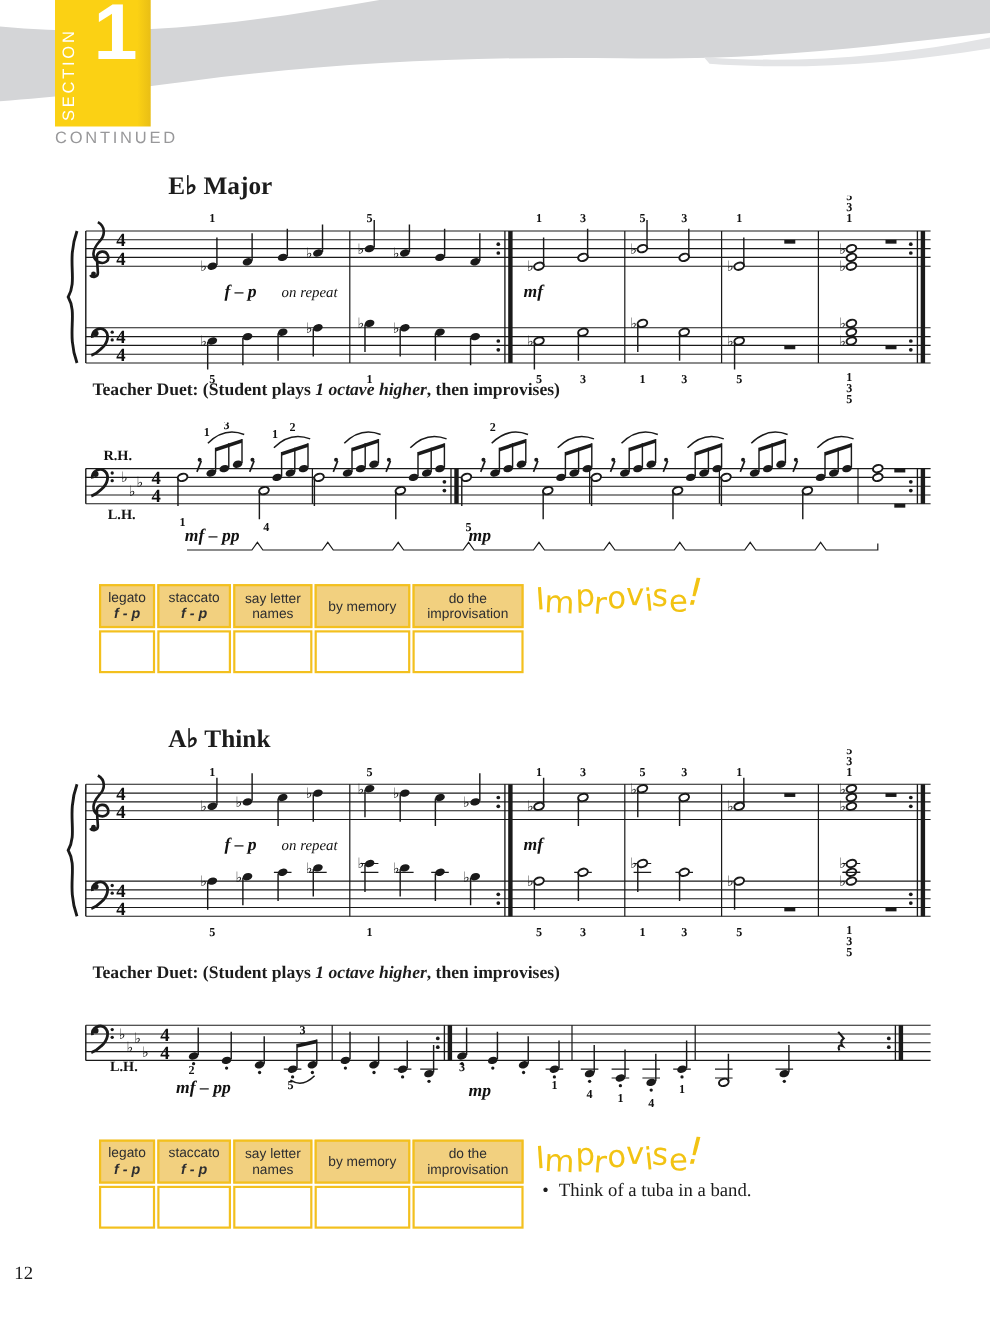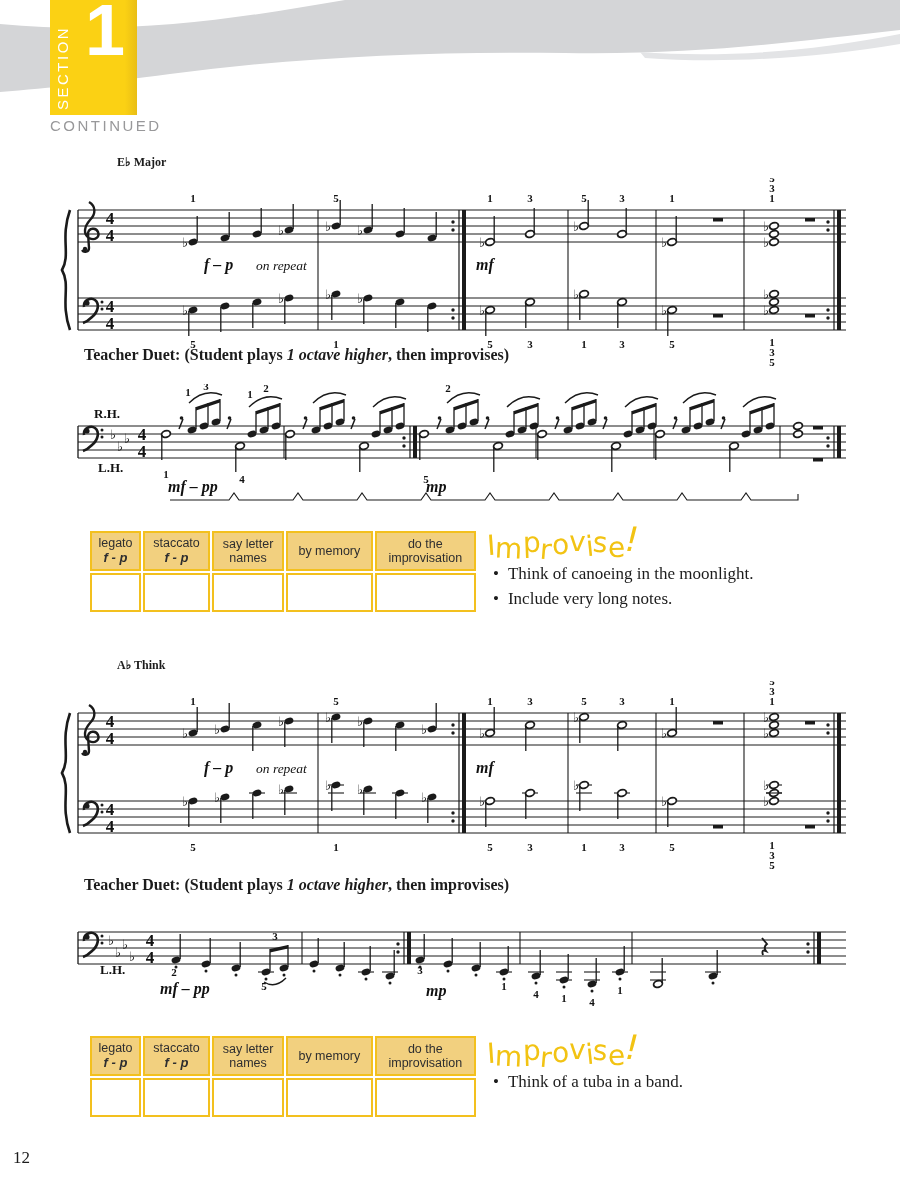--- a/index.html
+++ b/index.html
@@ -10,21 +10,21 @@
   #swoosh{left:0;top:0;}
   #tab{left:50px;top:0;width:87px;height:115px;background:linear-gradient(90deg,var(--yellow) 0 86%, #e9be15 100%);}
   #tab .vert{position:absolute;left:4px;top:6px;height:104px;color:#fff;
     font-family:"Liberation Sans",sans-serif;font-size:15px;letter-spacing:2.5px;
     writing-mode:vertical-rl;transform:rotate(180deg);}
   #tab .num{position:absolute;right:12px;top:-6px;color:#fff;font-family:"Liberation Sans",sans-serif;
     font-weight:bold;font-size:72px;line-height:1;}
   #continued{left:50px;top:117px;font-family:"Liberation Sans",sans-serif;font-size:15px;
     letter-spacing:2.5px;color:var(--gray-text);text-align:center;}
   
-  .key-title{font-size:12px;font-weight:bold;}
+  .key-title{font-size:23px;font-weight:bold;margin-left:36px;}
   .tduet{font-size:16px;font-weight:bold;}
   .tduet .em{font-style:italic;}
   .pagenum{font-size:17px;}
   
   table.practice{border-spacing:2px;width:390px;}
   table.practice td{border:2.5px solid var(--tbl-border);text-align:center;vertical-align:middle;}
   table.practice .hd{background:var(--tbl-bg);font-family:"Liberation Sans",sans-serif;
      font-size:12.5px;color:#2e2e30;padding:3px 1px;line-height:1.15;height:30px;}
   table.practice .hd .dyn{font-family:Liberation Sans, sans-serif;font-style:italic;font-weight:bold;font-size:13px;}
   table.practice .bd{background:#fff;height:33px;}
@@ -404,24 +404,20 @@
             <td class="bd"></td>
             <td class="bd"></td>
             <td class="bd"></td>
           </tr>
         </tbody>
       </table>
   </div>
 
   <div class="abs" style="left:487px;top:518px;width:400px;">
     <div class="improvise-title"><span style="transform:translateY(5px) rotate(-4deg);">I</span><span style="transform:translateY(8px) rotate(3deg);">m</span><span style="transform:translateY(2px) rotate(-2deg);">p</span><span style="transform:translateY(9px) rotate(5deg);">r</span><span style="transform:translateY(4px) rotate(-3deg);">o</span><span style="transform:translateY(1px) rotate(2deg);">v</span><span style="transform:translateY(6px) rotate(-6deg);">i</span><span style="transform:translateY(2px) rotate(4deg);">s</span><span style="transform:translateY(7px) rotate(-2deg);">e</span><span style="transform:translateY(1px) rotate(3deg);font-size:34px;font-style:italic;">!</span></div>
-    <ul class="bullets">
-        <li><span class="dot">•</span><span>Think of canoeing in the moonlight.</span></li>
-        <li><span class="dot">•</span><span>Include very long notes.</span></li>
-      </ul>
   </div>
 
   <div class="abs key-title" style="left:117px;top:658px;">A♭ Think</div>
   <svg class="abs" style="left:58px;top:681px;" width="800" height="196" viewBox="0 0 800 196">
       <line x1="20" y1="32" x2="788" y2="32" stroke="#1a1a1a" stroke-width="1"></line>
       <line x1="20" y1="40" x2="788" y2="40" stroke="#1a1a1a" stroke-width="1"></line>
       <line x1="20" y1="48" x2="788" y2="48" stroke="#1a1a1a" stroke-width="1"></line>
       <line x1="20" y1="56" x2="788" y2="56" stroke="#1a1a1a" stroke-width="1"></line>
       <line x1="20" y1="64" x2="788" y2="64" stroke="#1a1a1a" stroke-width="1"></line>
       <line x1="20" y1="120" x2="788" y2="120" stroke="#1a1a1a" stroke-width="1"></line>

